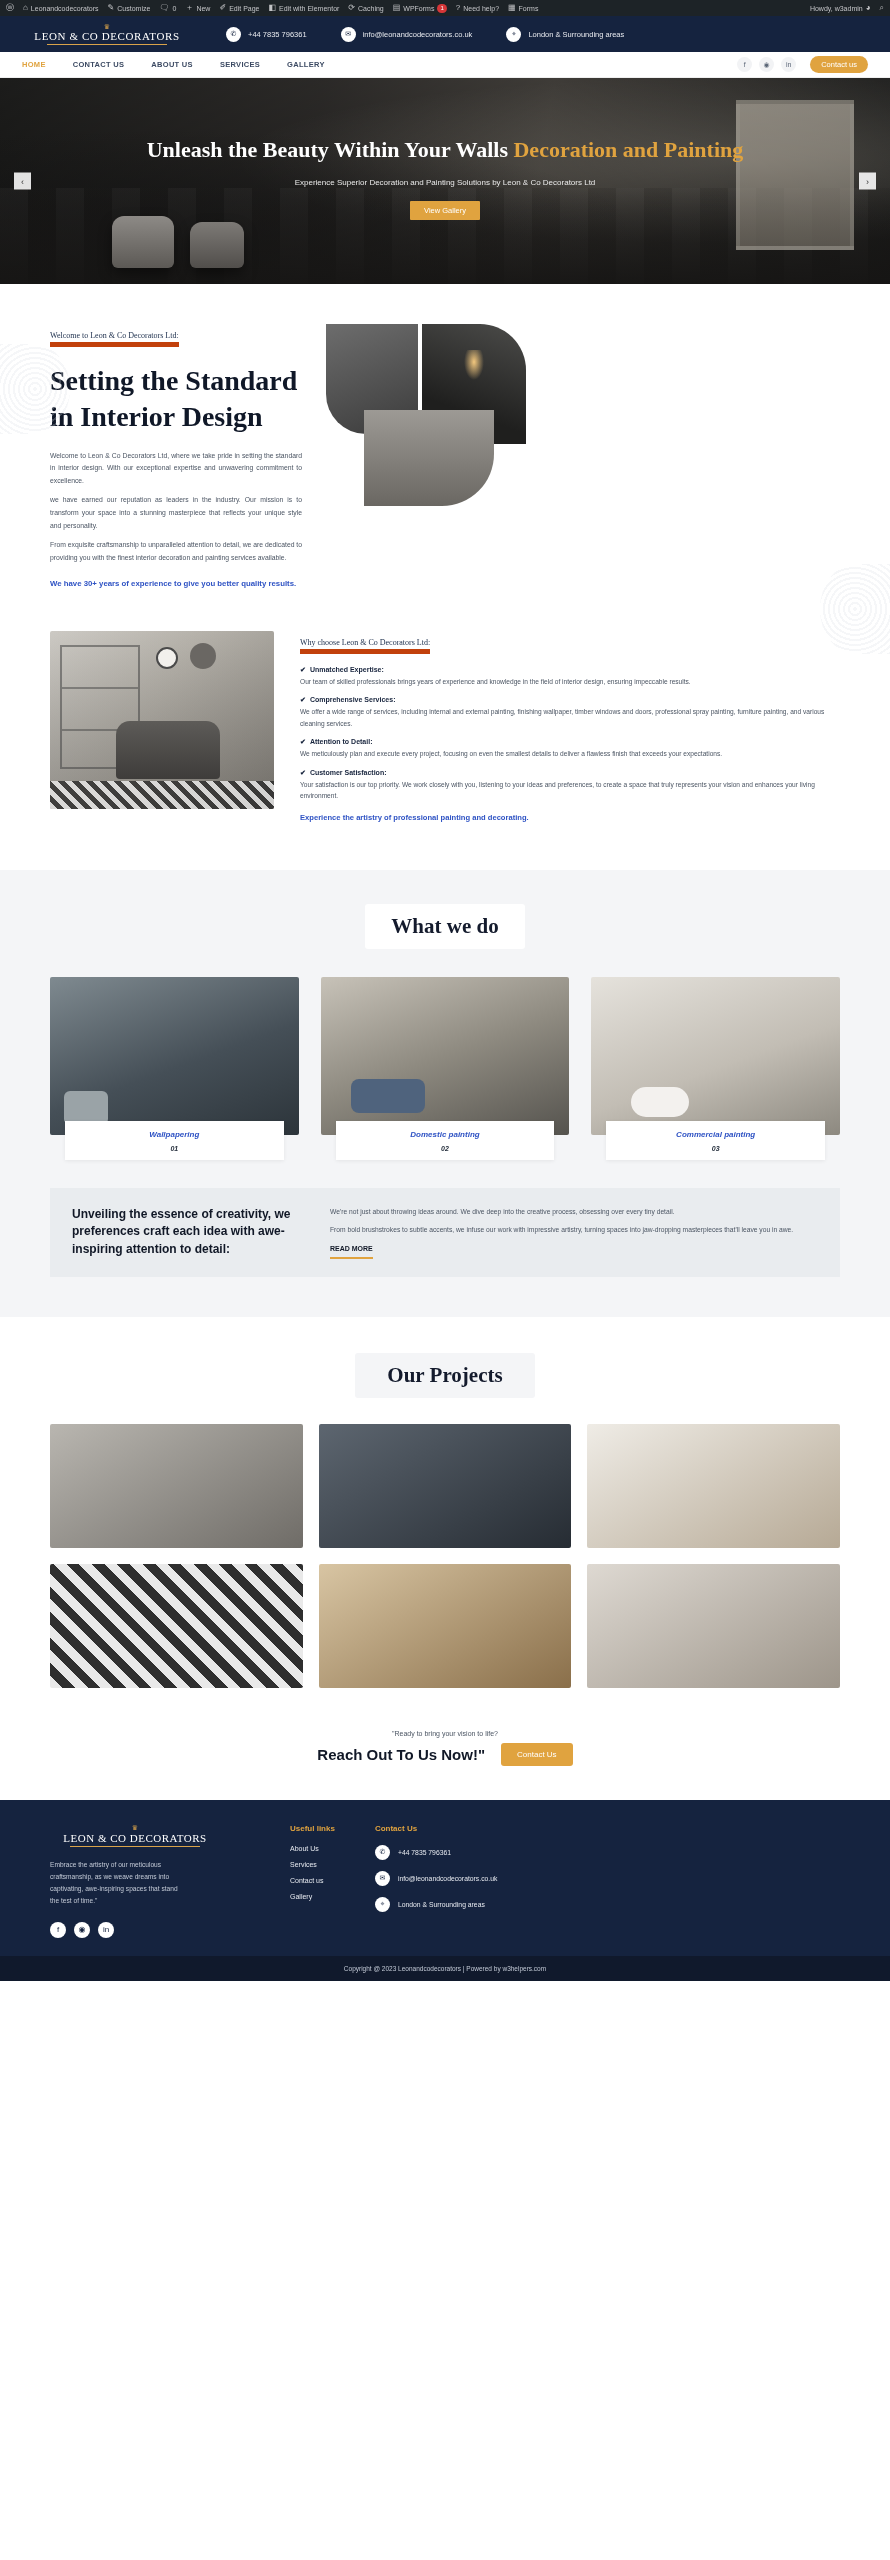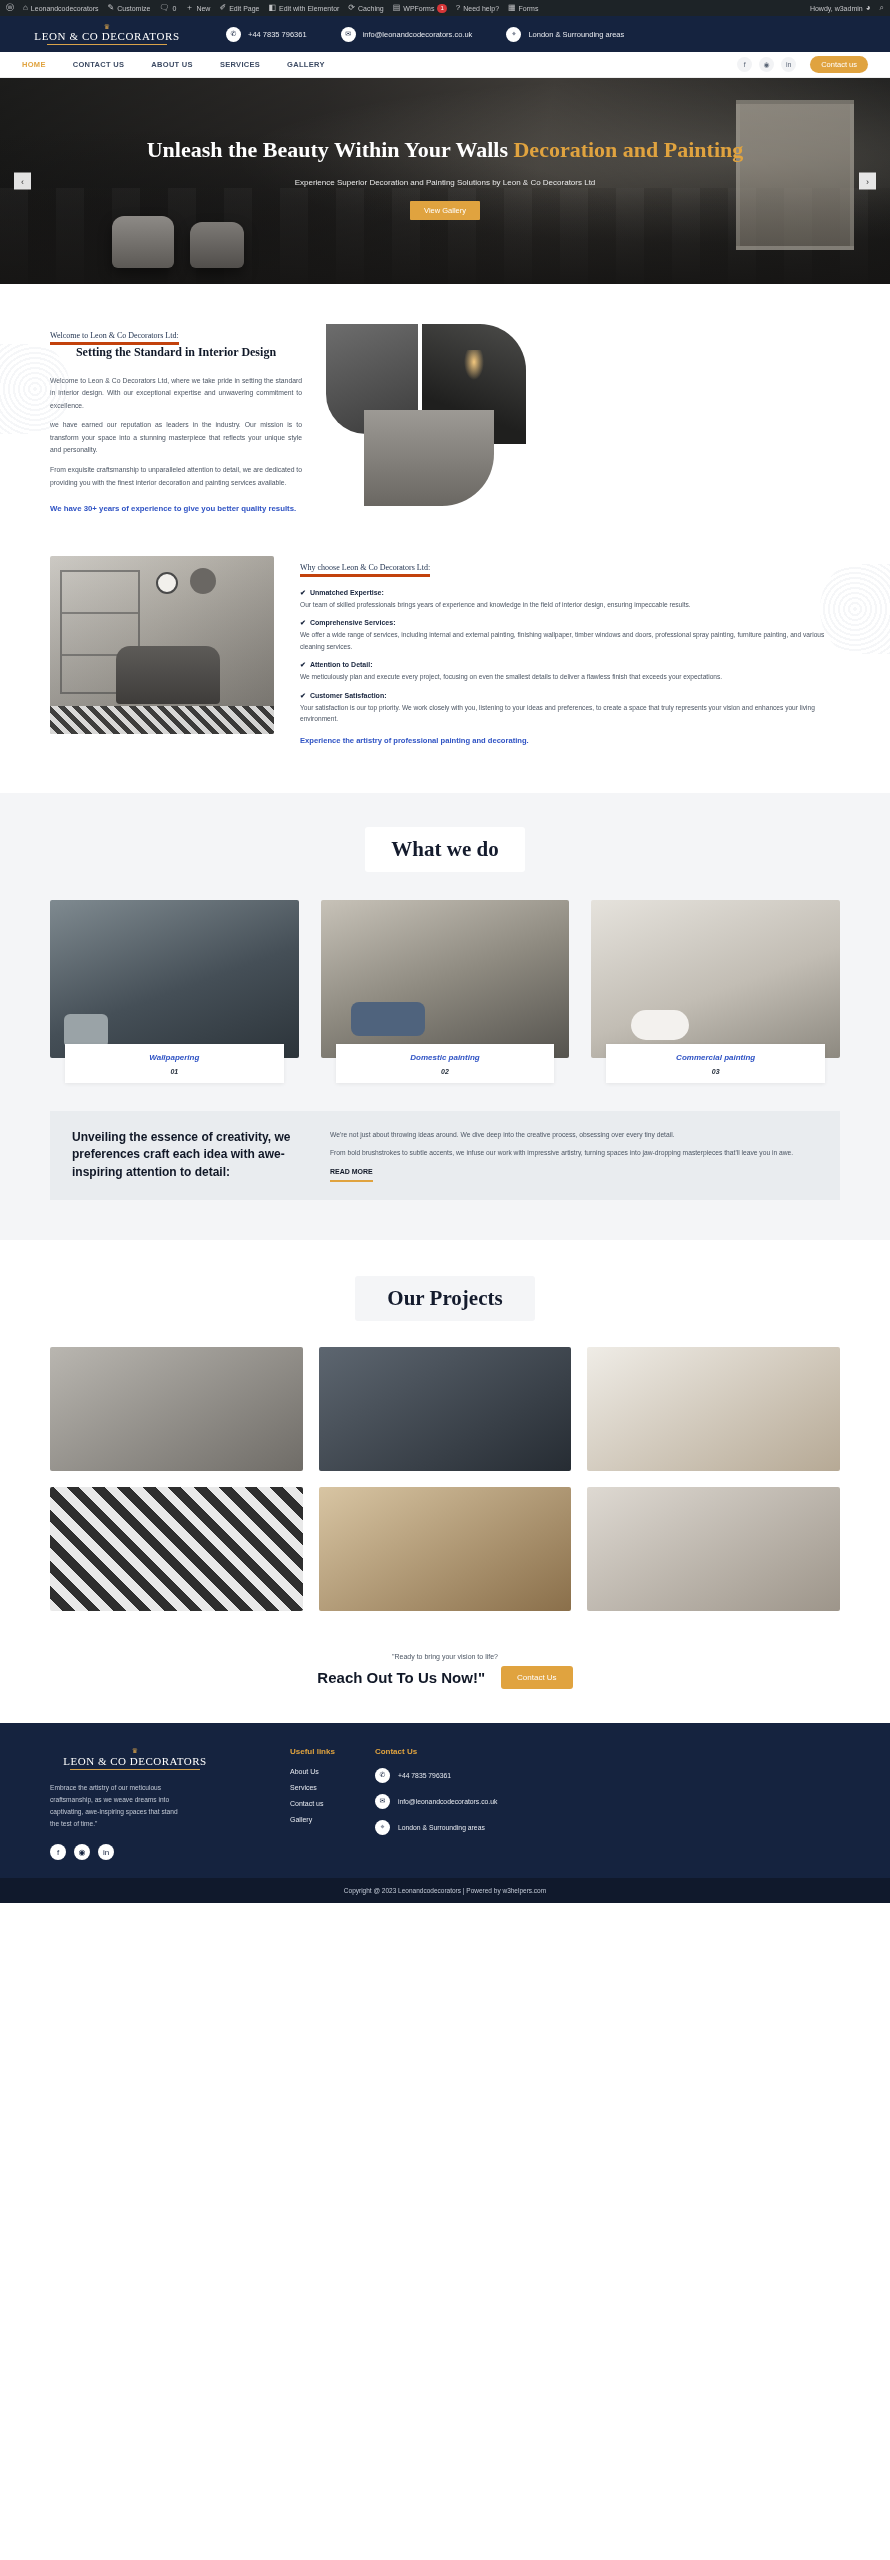--- a/index.html
+++ b/index.html
@@ -131,25 +131,25 @@
   
   .sec-standard { padding: 40px 50px 30px; position: relative; background:#fff; }
   .blob {
     position:absolute; width:70px; height:90px; opacity:.25;
     background: repeating-radial-gradient(circle at 50% 50%, #d9dde4 0 2px, transparent 2px 5px);
   }
   .blob.l { left: 0; top: 60px; border-radius: 0 60% 60% 0; }
   .blob.r { right: 0; top: 280px; border-radius: 60% 0 0 60%; }
   .eyebrow {
     display:inline-block; font-family:"Liberation Serif",serif; font-size: 8px;
-    color: #20324f; border-bottom: 3px solid #c2410c; padding-bottom: 2px;
+    color: #20324f; border-bottom: 5px solid #c2410c; padding-bottom: 2px;
   }
   .sec-standard h2 {
-    font-family: "Liberation Serif", serif; font-size: 12px; color: #101828;
-    line-height: 1.3; max-width: 260px; text-align: center;
+    font-family: "Liberation Serif", serif; font-size: 28px; color: #101828;
+    margin-top: 16px; line-height: 1.3; max-width: 260px;
   }
   .two-col { display: flex; gap: 24px; }
   .col-left { width: 252px; }
   .body-copy { margin-top: 14px; font-size: 6.8px; line-height: 1.85; color: #4b5563; text-align: justify; }
   .body-copy p { margin-bottom: 7px; }
   .highlight { margin-top: 14px; font-size: 7.8px; font-weight: bold; color: #2f53c4; line-height: 1.6; }
   .hero-collage { flex:1; position:relative; height: 185px; }
   .collage-a, .collage-b, .collage-c {
     position:absolute; overflow:hidden;
   }

